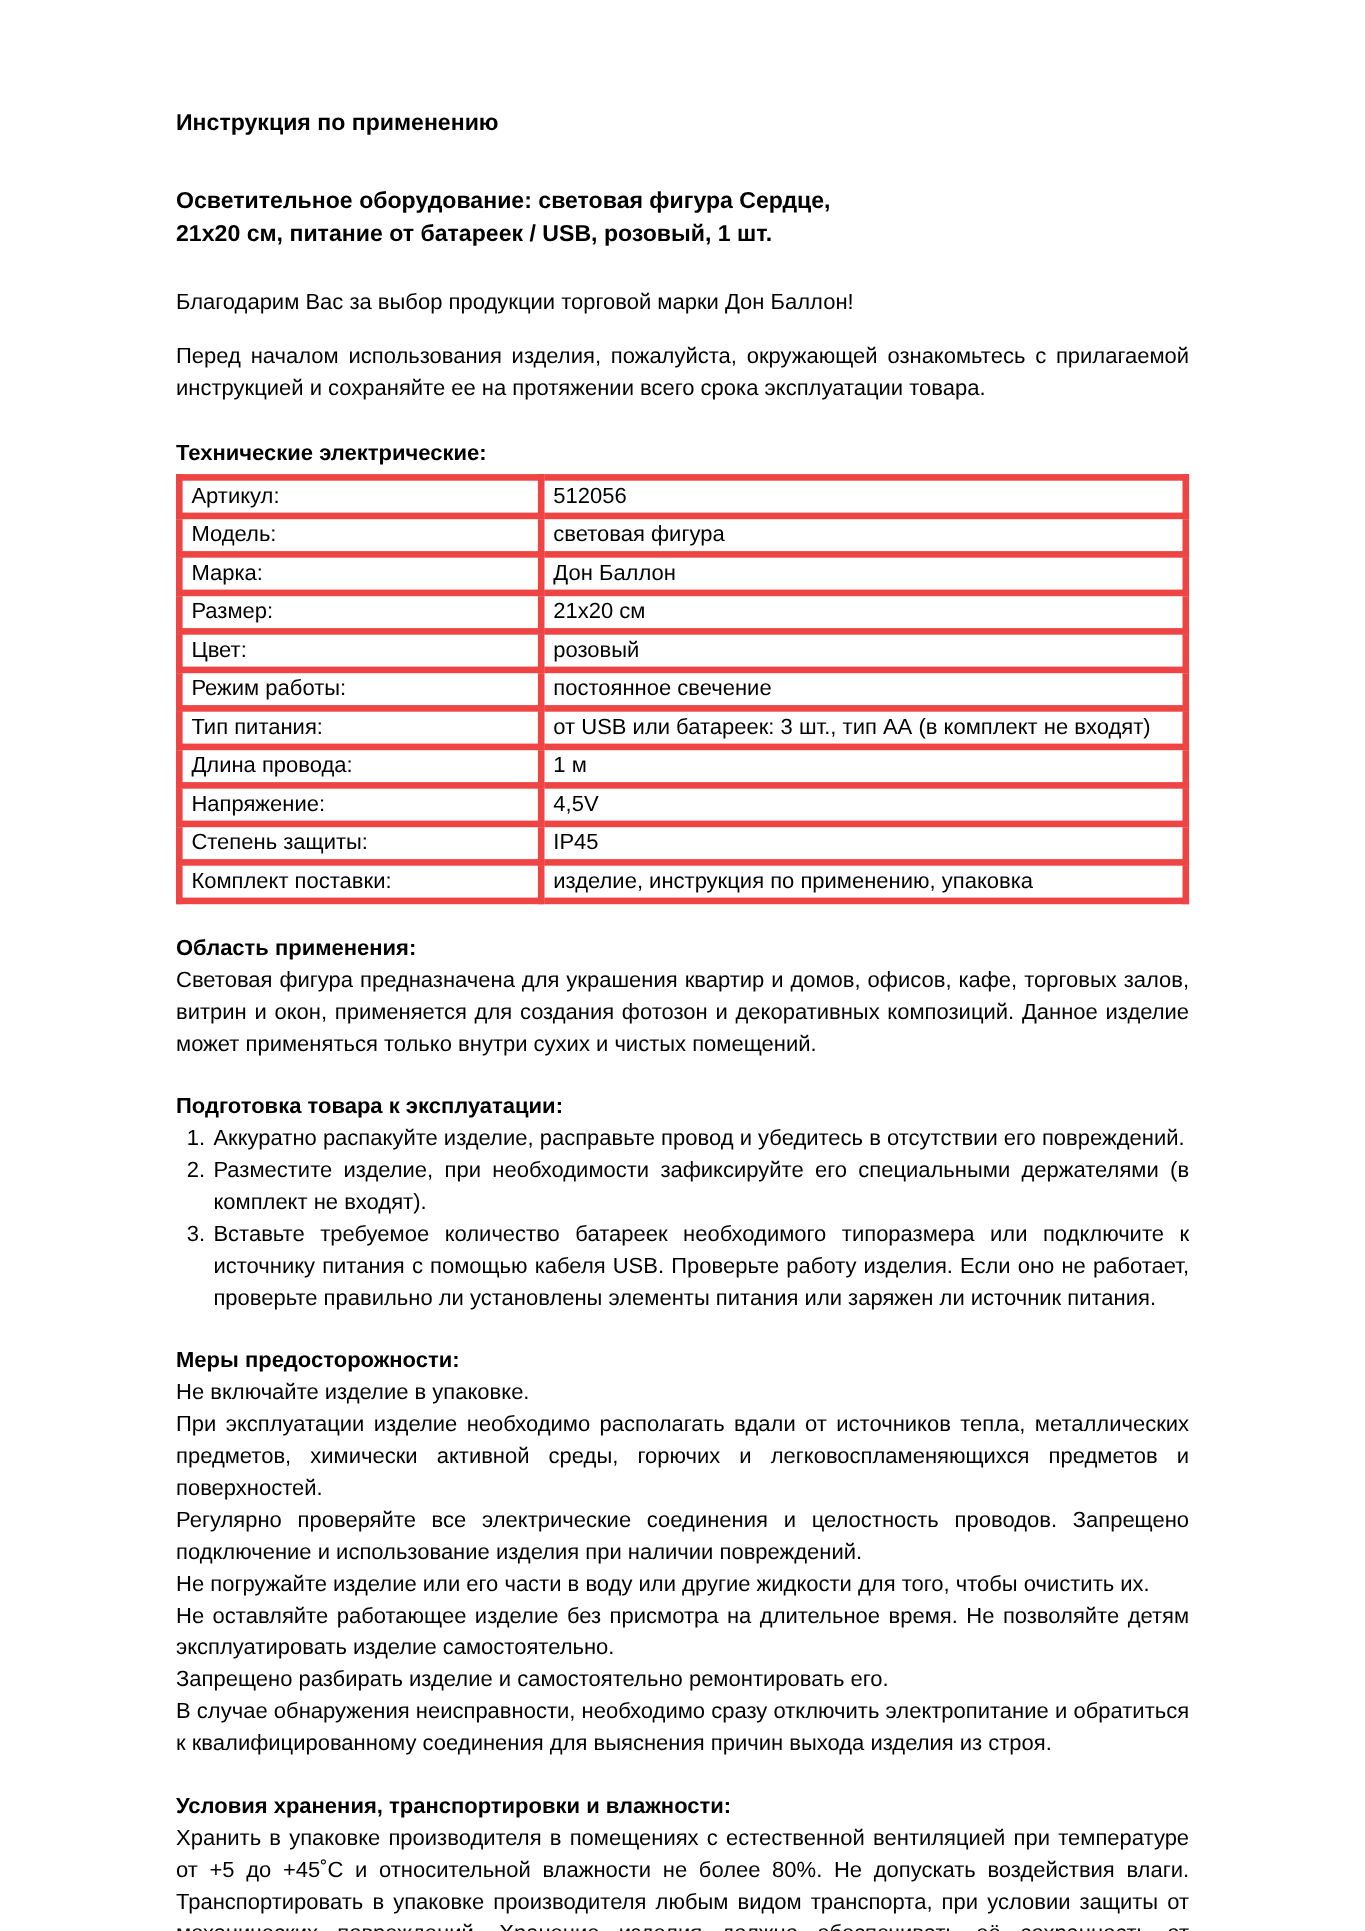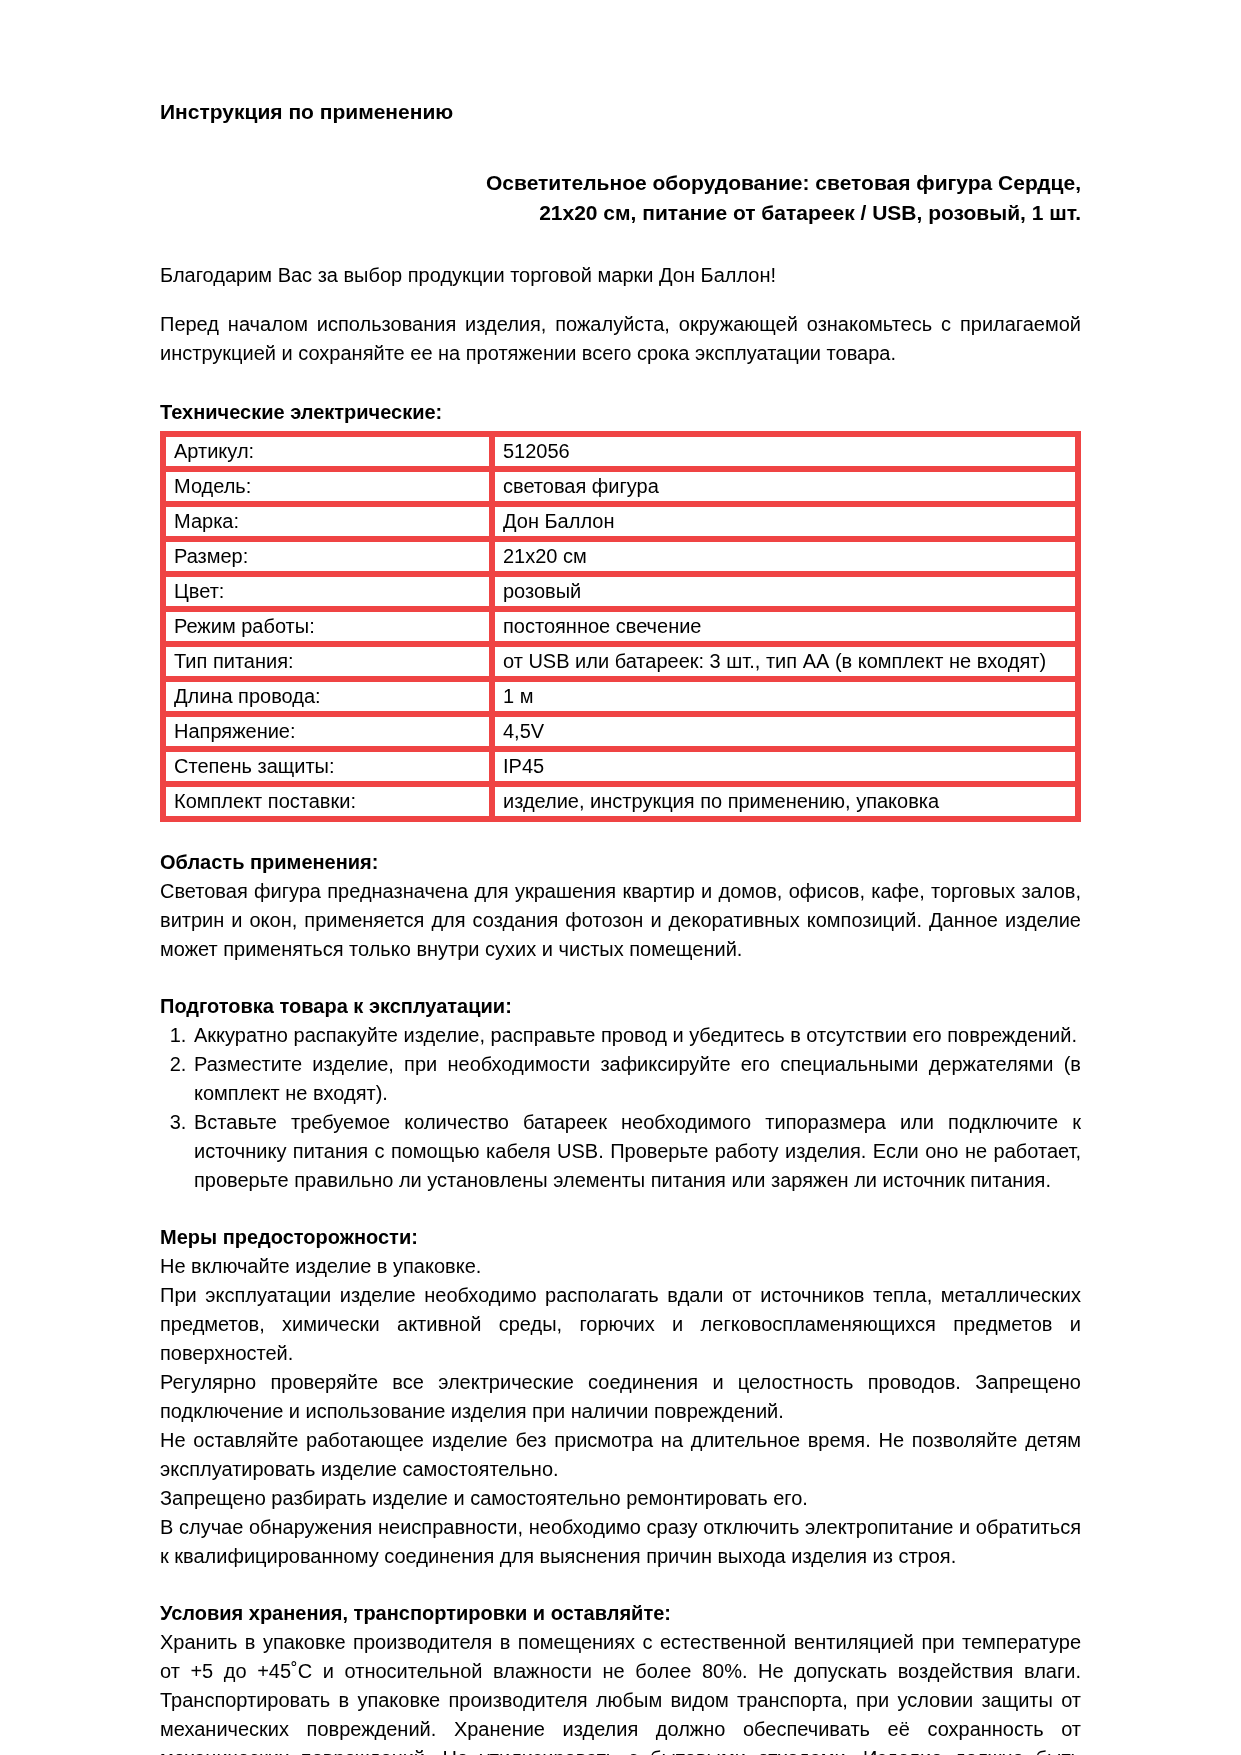--- a/index.html
+++ b/index.html
@@ -16,21 +16,21 @@
     padding: 100px 160px 60px 160px;
     background: #ffffff;
   }
   .doc-title {
     text-align: left;
     font-weight: bold;
     font-size: 21px;
     margin: 0 0 44px 0;
   }
   .doc-subtitle {
-    text-align: right;
+    text-align: left;
     font-weight: bold;
     font-size: 21px;
     line-height: 1.45;
     margin: 0 0 32px 0;
   }
   p, .para {
     font-size: 20px;
     line-height: 1.45;
     margin: 0 0 20px 0;
   }
@@ -144,20 +144,21 @@
   <ol class="prep-list">
     <li>Аккуратно распакуйте изделие, расправьте провод и убедитесь в отсутствии его повреждений.</li>
     <li>Разместите изделие, при необходимости зафиксируйте его специальными держателями (в комплект не входят).</li>
     <li>Вставьте требуемое количество батареек необходимого типоразмера или подключите к источнику питания с помощью кабеля USB. Проверьте работу изделия. Если оно не работает, проверьте правильно ли установлены элементы питания или заряжен ли источник питания.</li>
   </ol>
 
   <div class="section-heading">Меры предосторожности:</div>
   <p class="para tight">Не включайте изделие в упаковке.</p>
   <p class="para tight justify">При эксплуатации изделие необходимо располагать вдали от источников тепла, металлических предметов, химически активной среды, горючих и легковоспламеняющихся предметов и поверхностей.</p>
   <p class="para tight justify">Регулярно проверяйте все электрические соединения и целостность проводов. Запрещено подключение и использование изделия при наличии повреждений.</p>
+  <p class="para tight">Не погружайте изделие или его части в воду или другие жидкости для того, чтобы очистить их.</p>
   <p class="para tight justify">Не оставляйте работающее изделие без присмотра на длительное время. Не позволяйте детям эксплуатировать изделие самостоятельно.</p>
   <p class="para tight">Запрещено разбирать изделие и самостоятельно ремонтировать его.</p>
   <p class="para tight justify">В случае обнаружения неисправности, необходимо сразу отключить электропитание и обратиться к квалифицированному соединения для выяснения причин выхода изделия из строя.</p>
 
-  <div class="section-heading">Условия хранения, транспортировки и оставляйте:</div>
+  <div class="section-heading">Условия хранения, транспортировки и влажности:</div>
   <p class="para tight justify">Хранить в упаковке производителя в помещениях с естественной вентиляцией при температуре от +5 до +45˚С и относительной влажности не более 80%. Не допускать воздействия влаги. Транспортировать в упаковке производителя любым видом транспорта, при условии защиты от механических повреждений. Хранение изделия должно обеспечивать её сохранность от механических повреждений. Не утилизировать с бытовыми отходами. Изделие должно быть утилизировано с наименьшим вредом для окружающей среды в соответствии с правилами по утилизации отходов в Вашем регионе.</p>
 
 </div>
 
 </body></html>

